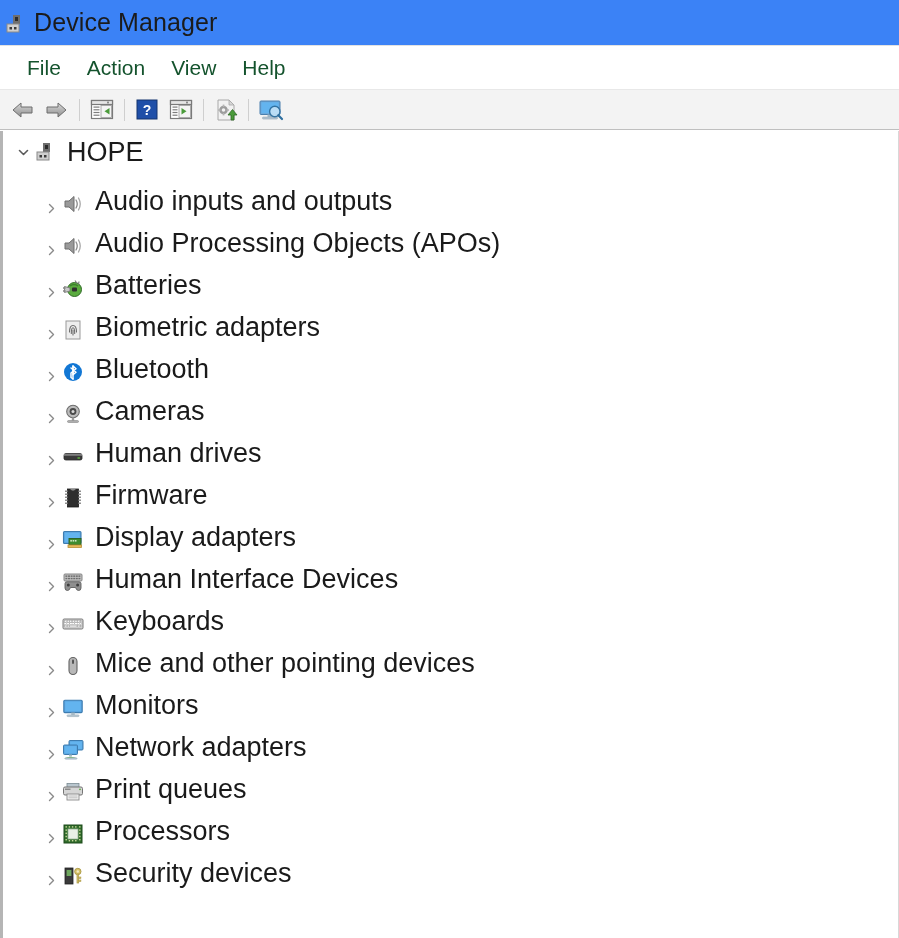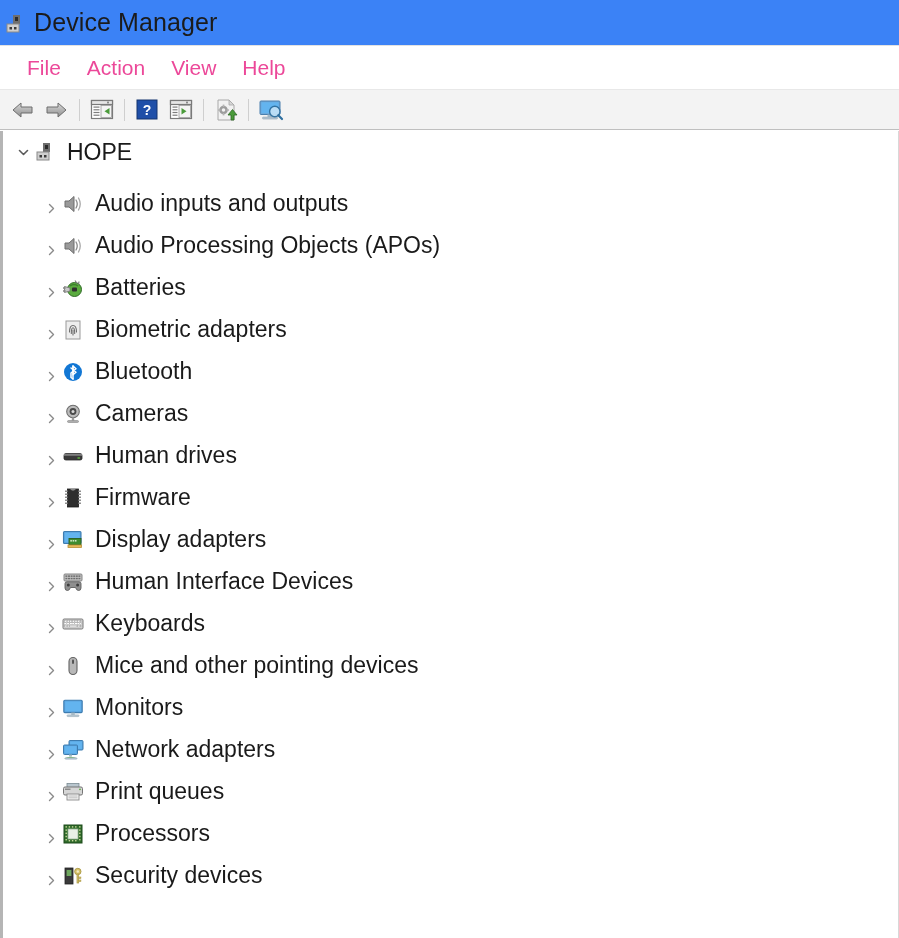--- a/index.html
+++ b/index.html
@@ -55,21 +55,21 @@
     background: #ffffff;
     border-top: 1px solid #e2e2e2;
     border-bottom: 1px solid #e8e8e8;
     display: flex;
     align-items: center;
     padding-left: 14px;
     box-sizing: border-box;
   }
   .menu-item {
     font-size: 21px;
-    color: #ec4899;
+    color: #14532d;
     padding: 2px 13px;
     cursor: default;
     line-height: 1;
   }
 
   
   .toolbar {
     height: 40px;
     background: #f3f3f3;
     border-bottom: 1px solid #bfbfbf;
@@ -126,21 +126,21 @@
     color: #6b6b6b;
   }
   .node-icon {
     width: 22px;
     height: 22px;
     flex: 0 0 auto;
     margin-right: 11px;
     position: relative;
   }
   .node-label {
-    font-size: 23px;
+    font-size: 27px;
     color: #1a1a1a;
     line-height: 1;
     white-space: nowrap;
   }
   svg { display: block; }
 </style>
 </head>
 <body>
 
 <div class="window">

